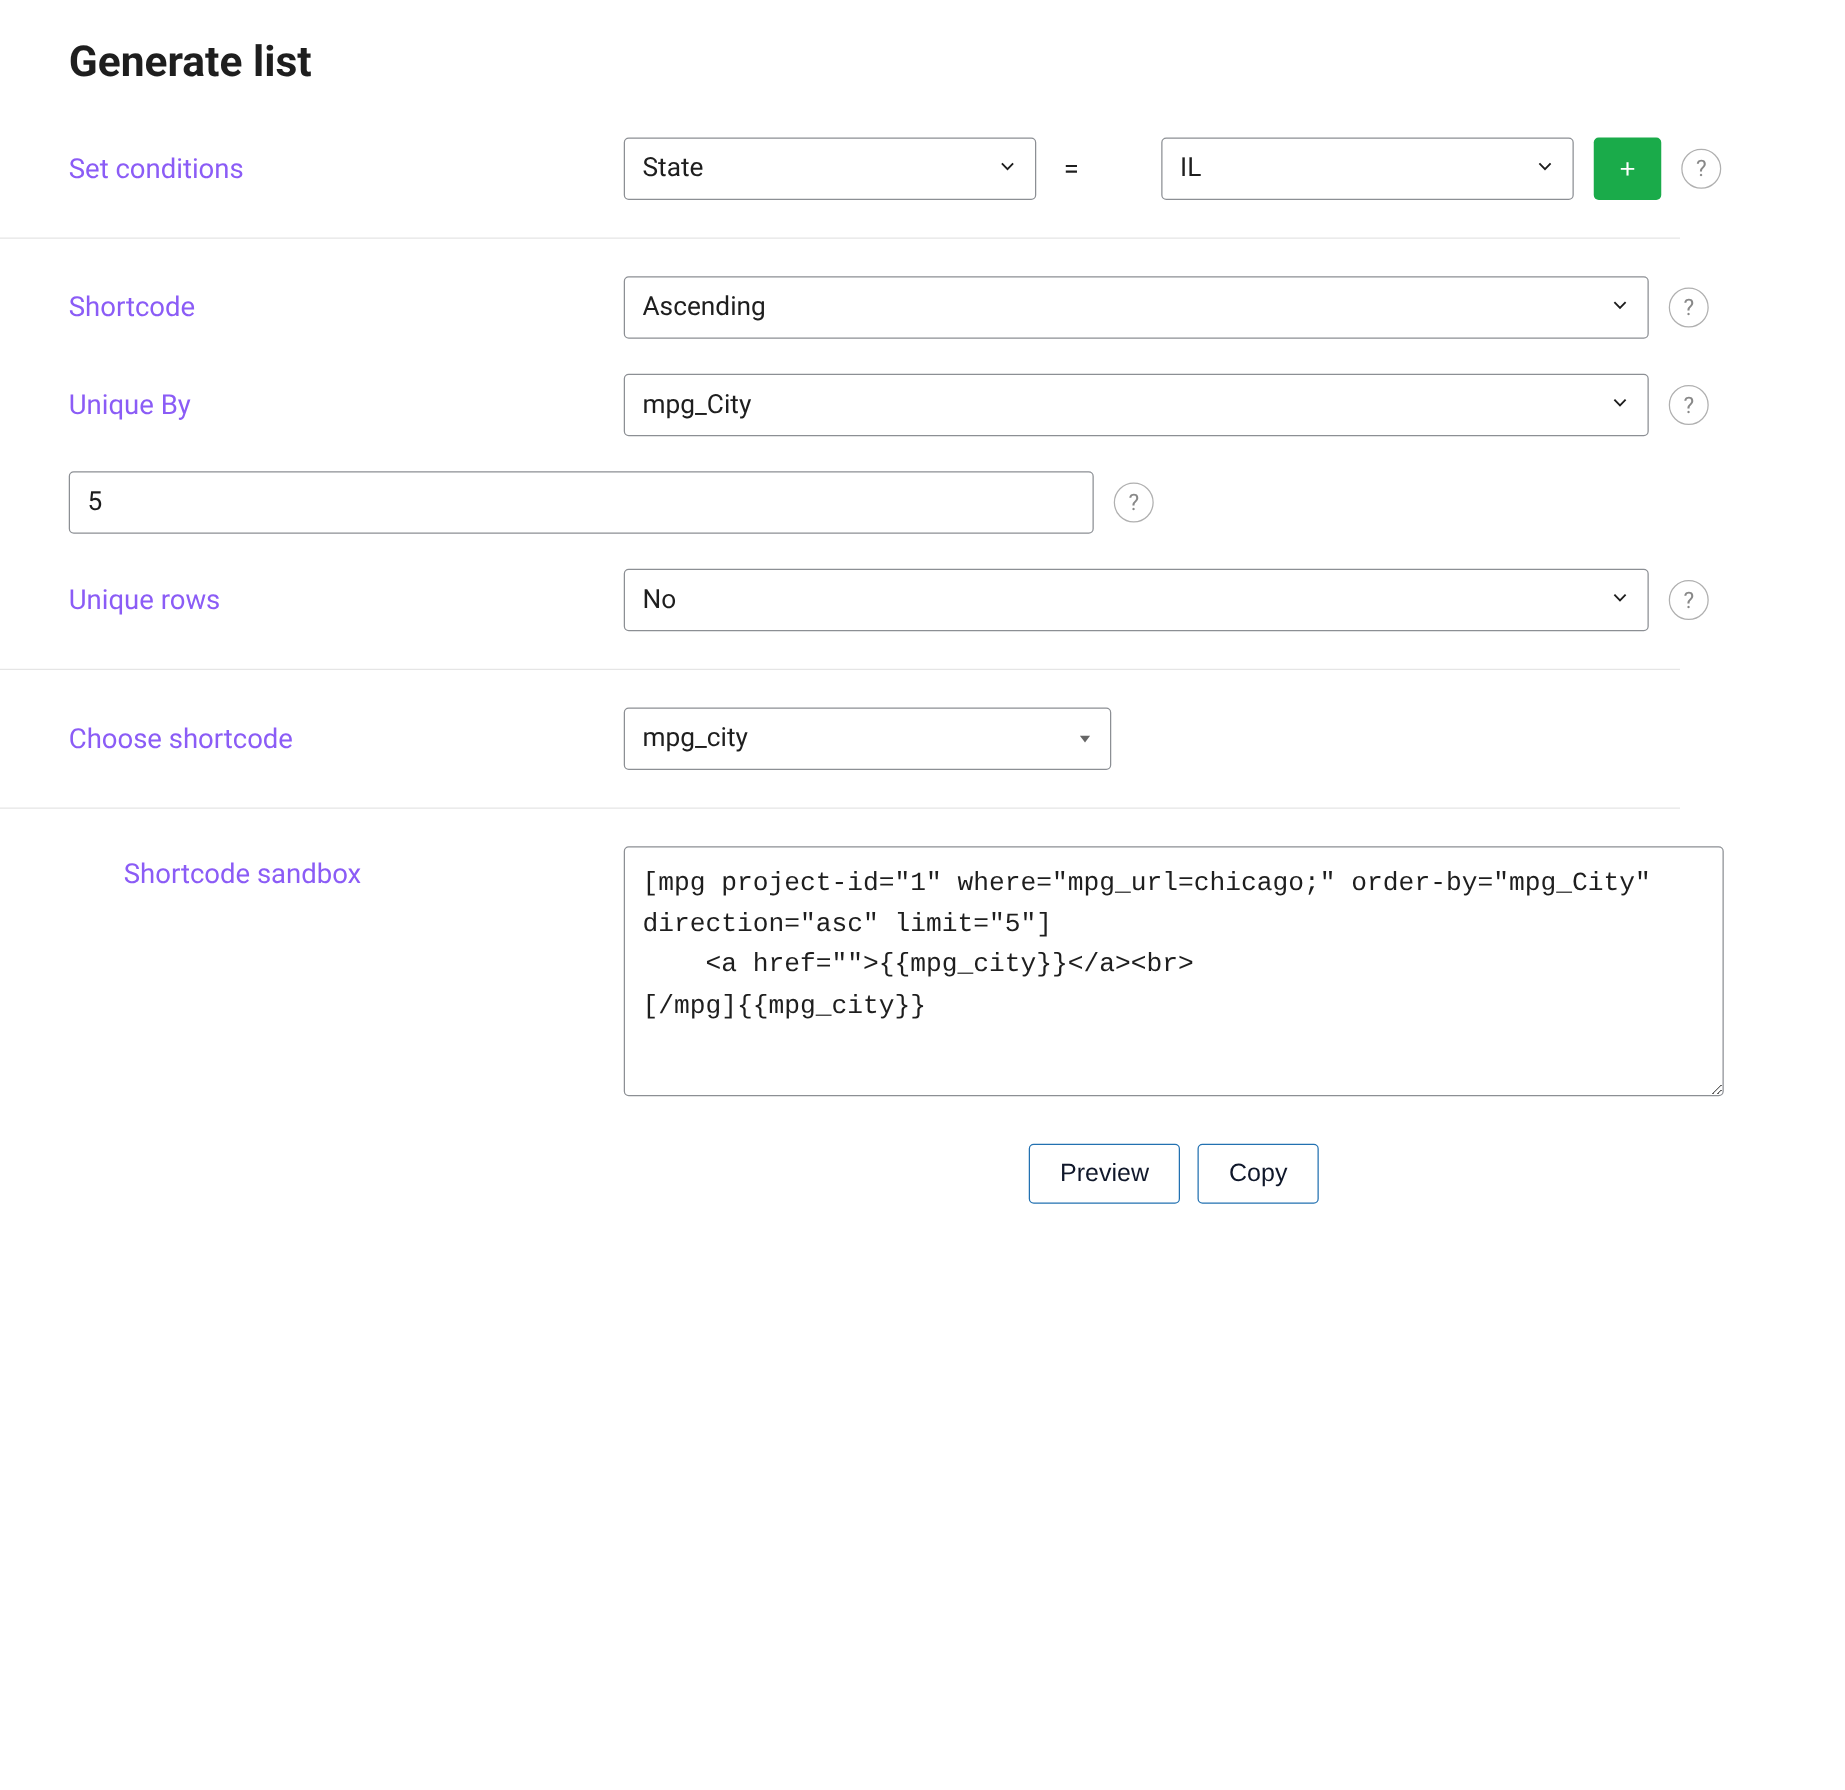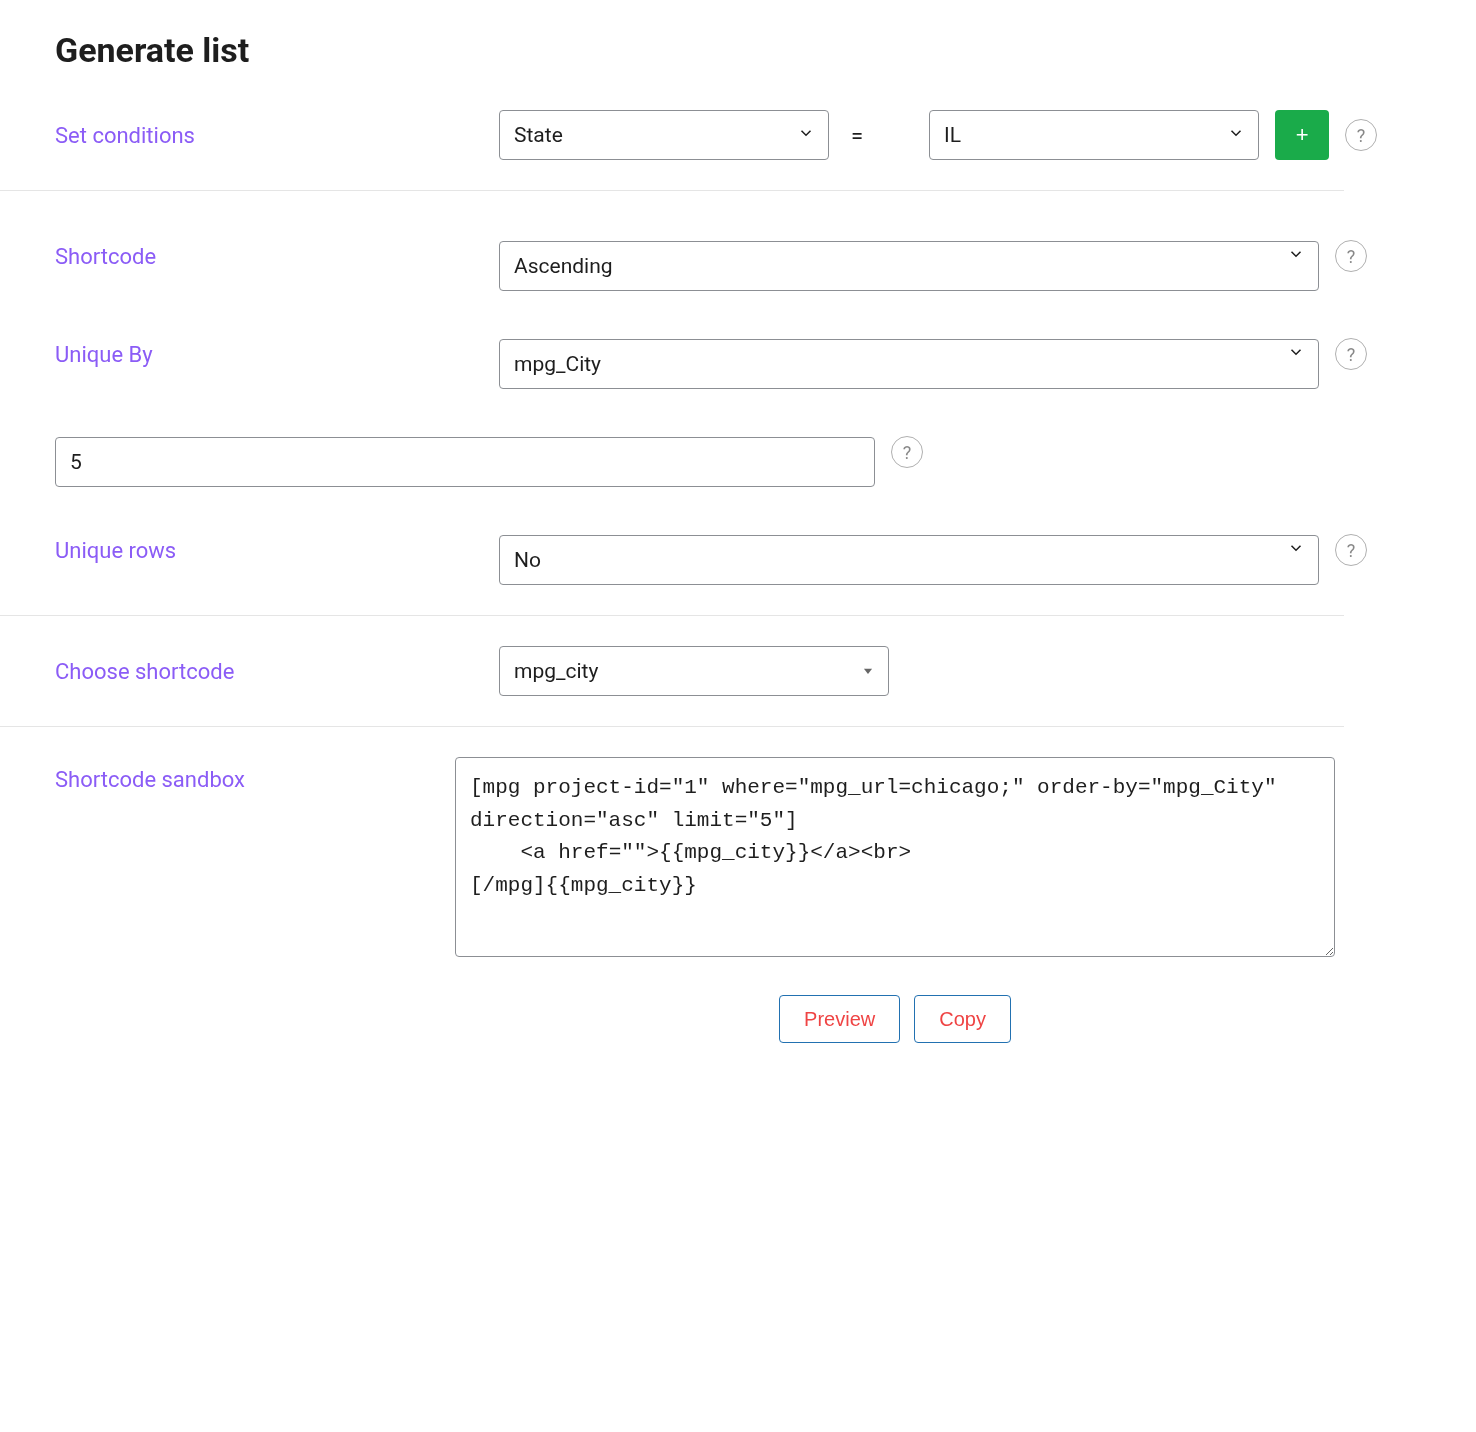--- a/index.html
+++ b/index.html
@@ -61,21 +61,21 @@
     border: 1px solid #8c8f94;
     border-radius: 4px;
     padding: 10px 40px 10px 14px;
     height: 50px;
     appearance: none;
     -webkit-appearance: none;
   }
   input[type=text] { padding-right: 14px; }
   .w-small { width: 330px; }
   .w-med { width: 390px; }
-  .w-wide { width: 820px; margin-top: 20px; }
+  .w-wide { width: 820px; }
   .eq {
     font-size: 22px;
     color: #1e1e1e;
     padding: 0 6px;
   }
   .btn-add {
     width: 54px;
     height: 50px;
     background: #1aab4a;
     border: none;
@@ -109,21 +109,21 @@
     font-size: 21px;
     line-height: 1.55;
     resize: both;
     white-space: pre-wrap;
   }
   .btn-outline {
     height: 48px;
     padding: 0 24px;
     border: 1px solid #2271b1;
     background: #fff;
-    color: #ef4444;
+    color: #0f172a;
     border-radius: 4px;
     font-size: 20px;
     cursor: pointer;
   }
   .btn-row {
     display: flex;
     gap: 14px;
     margin-top: 22px;
   }
   .sandbox-col {
@@ -245,21 +245,21 @@
             <svg width="14" height="14" viewBox="0 0 24 24" fill="#666">
                 <polygon points="5 8 19 8 12 17"></polygon>
               </svg>
           </span>
         </div>
       </div>
     </div>
   </div>
 
   <div class="section">
-    <div class="row" style="align-items:flex-start;">
+    <div class="row" style="align-items:flex-start;margin-left:44px;">
       <div class="label-col" style="padding-top:10px;">Shortcode sandbox</div>
       <div class="control-col sandbox-col">
         <textarea style="">[mpg project-id="1" where="mpg_url=chicago;" order-by="mpg_City" direction="asc" limit="5"]
     &lt;a href=""&gt;{{mpg_city}}&lt;/a&gt;&lt;br&gt;
 [/mpg]{{mpg_city}}</textarea>
         <div class="btn-row">
           <button class="btn-outline">Preview</button>
           <button class="btn-outline">Copy</button>
         </div>
       </div>

